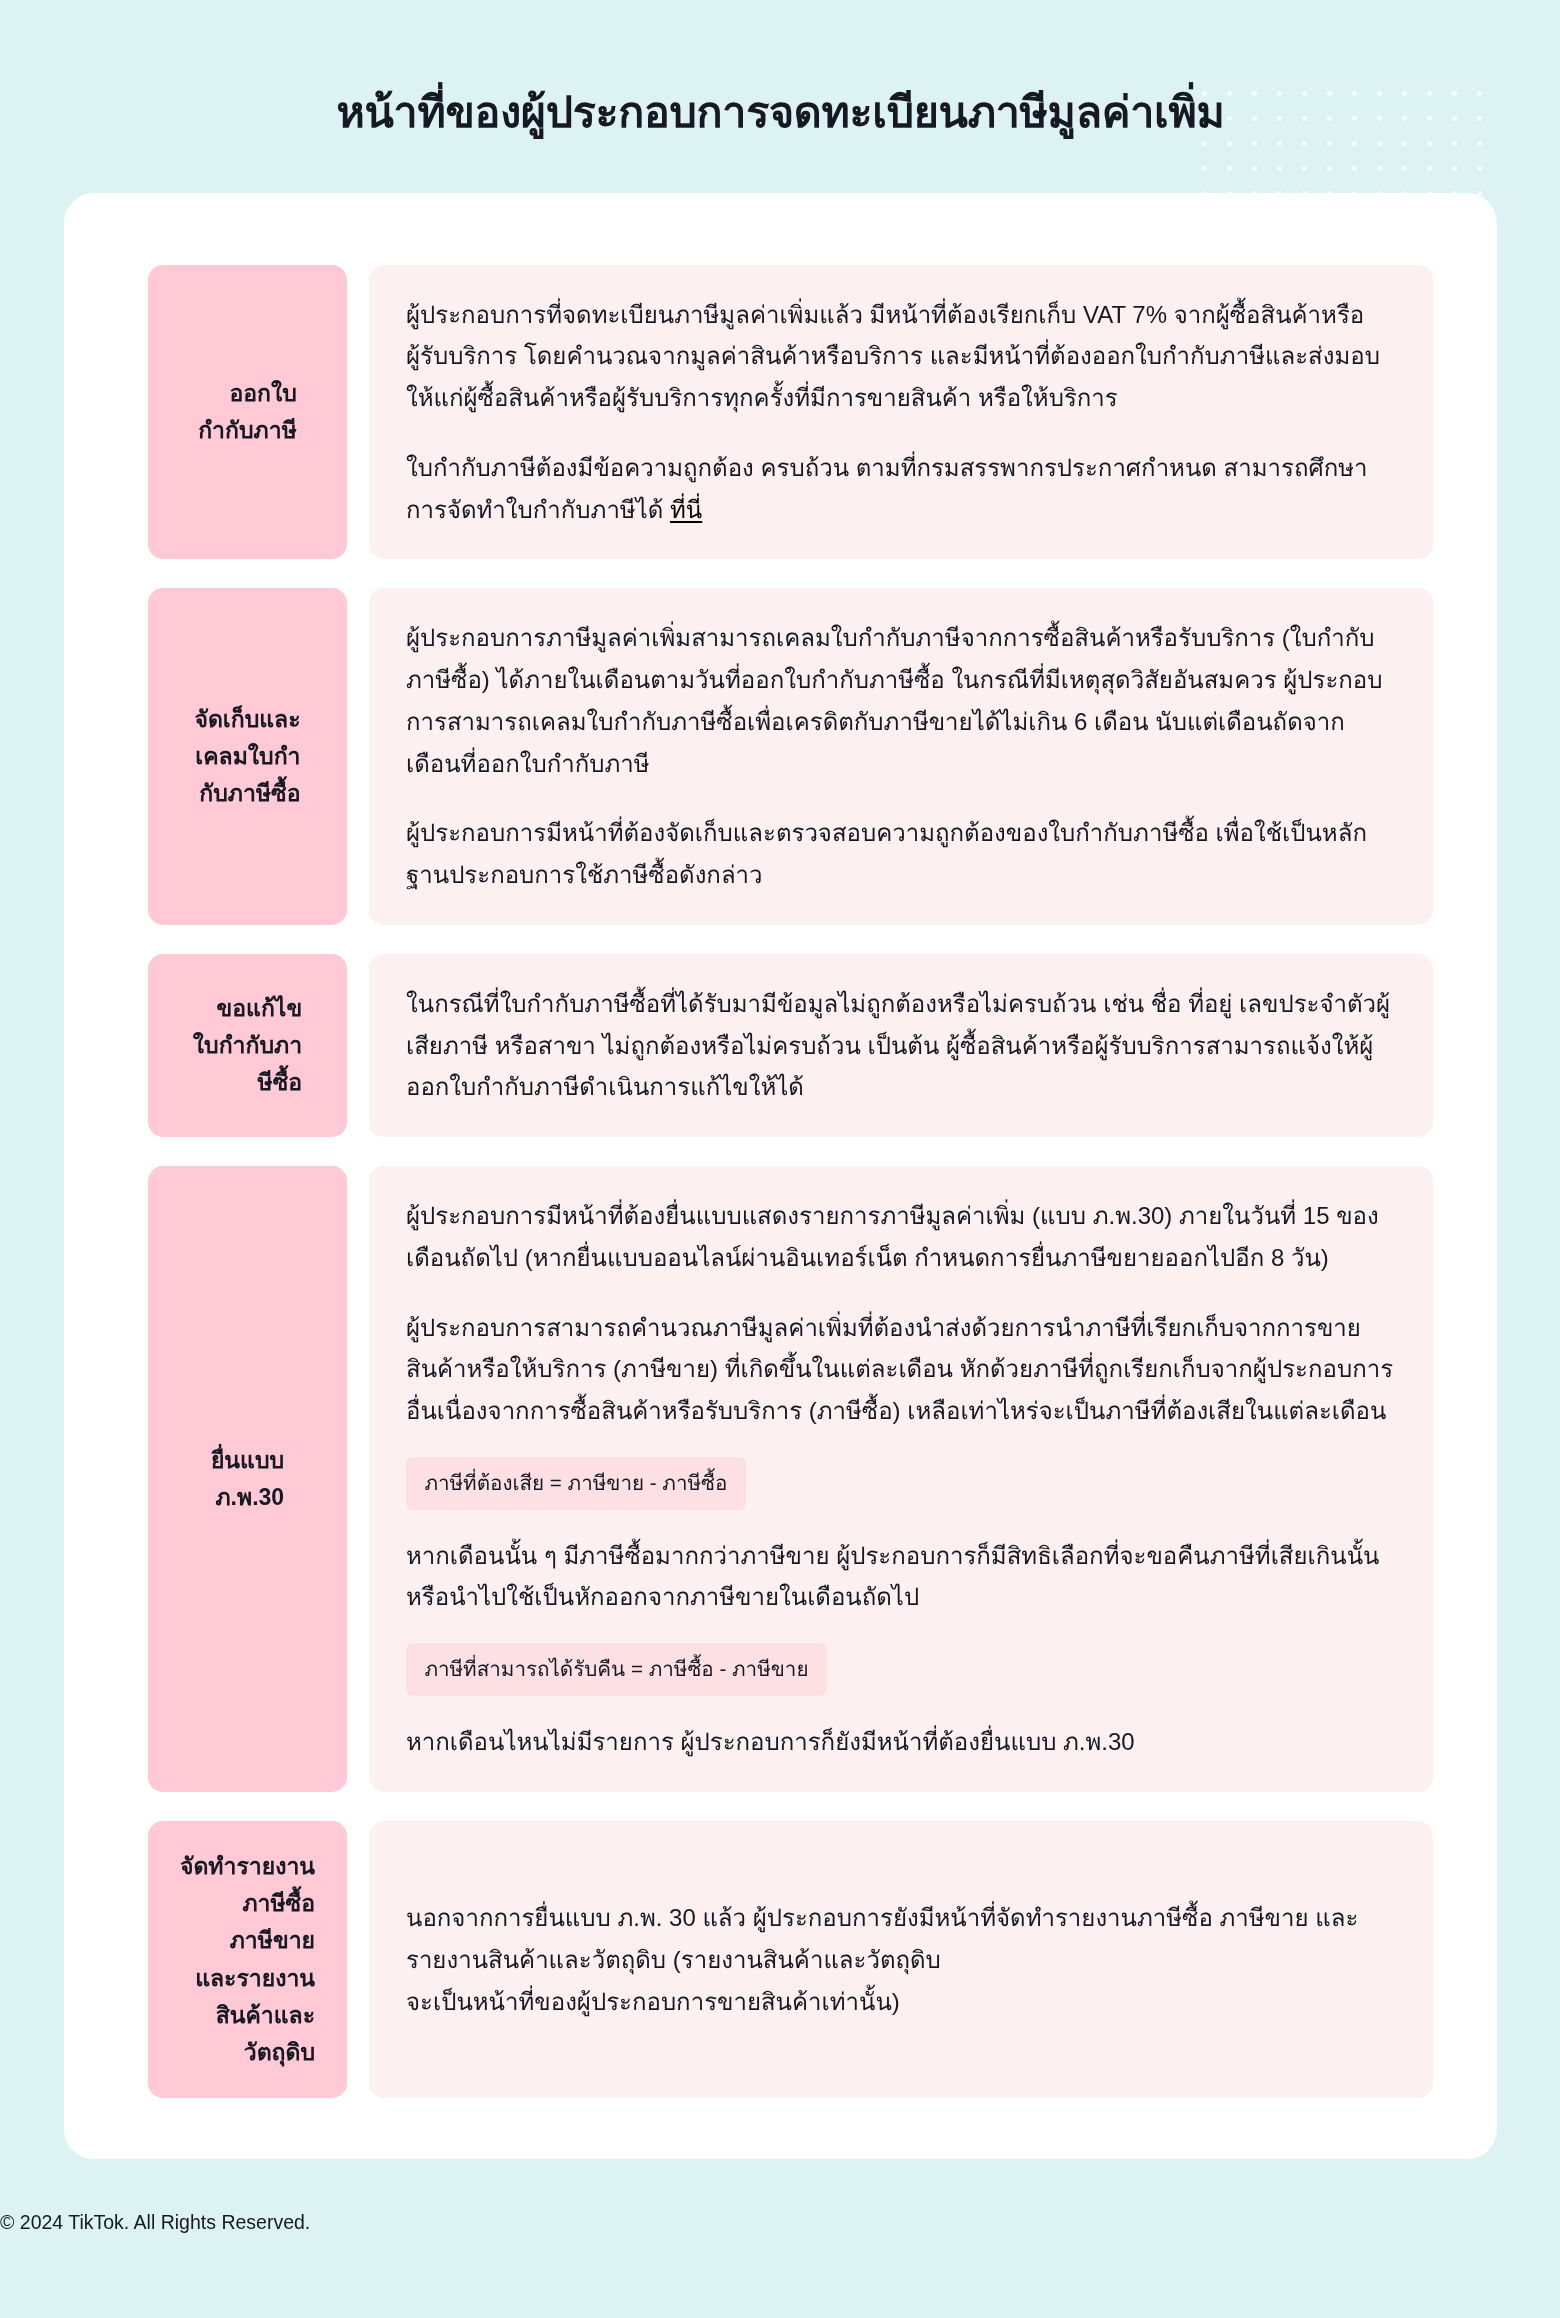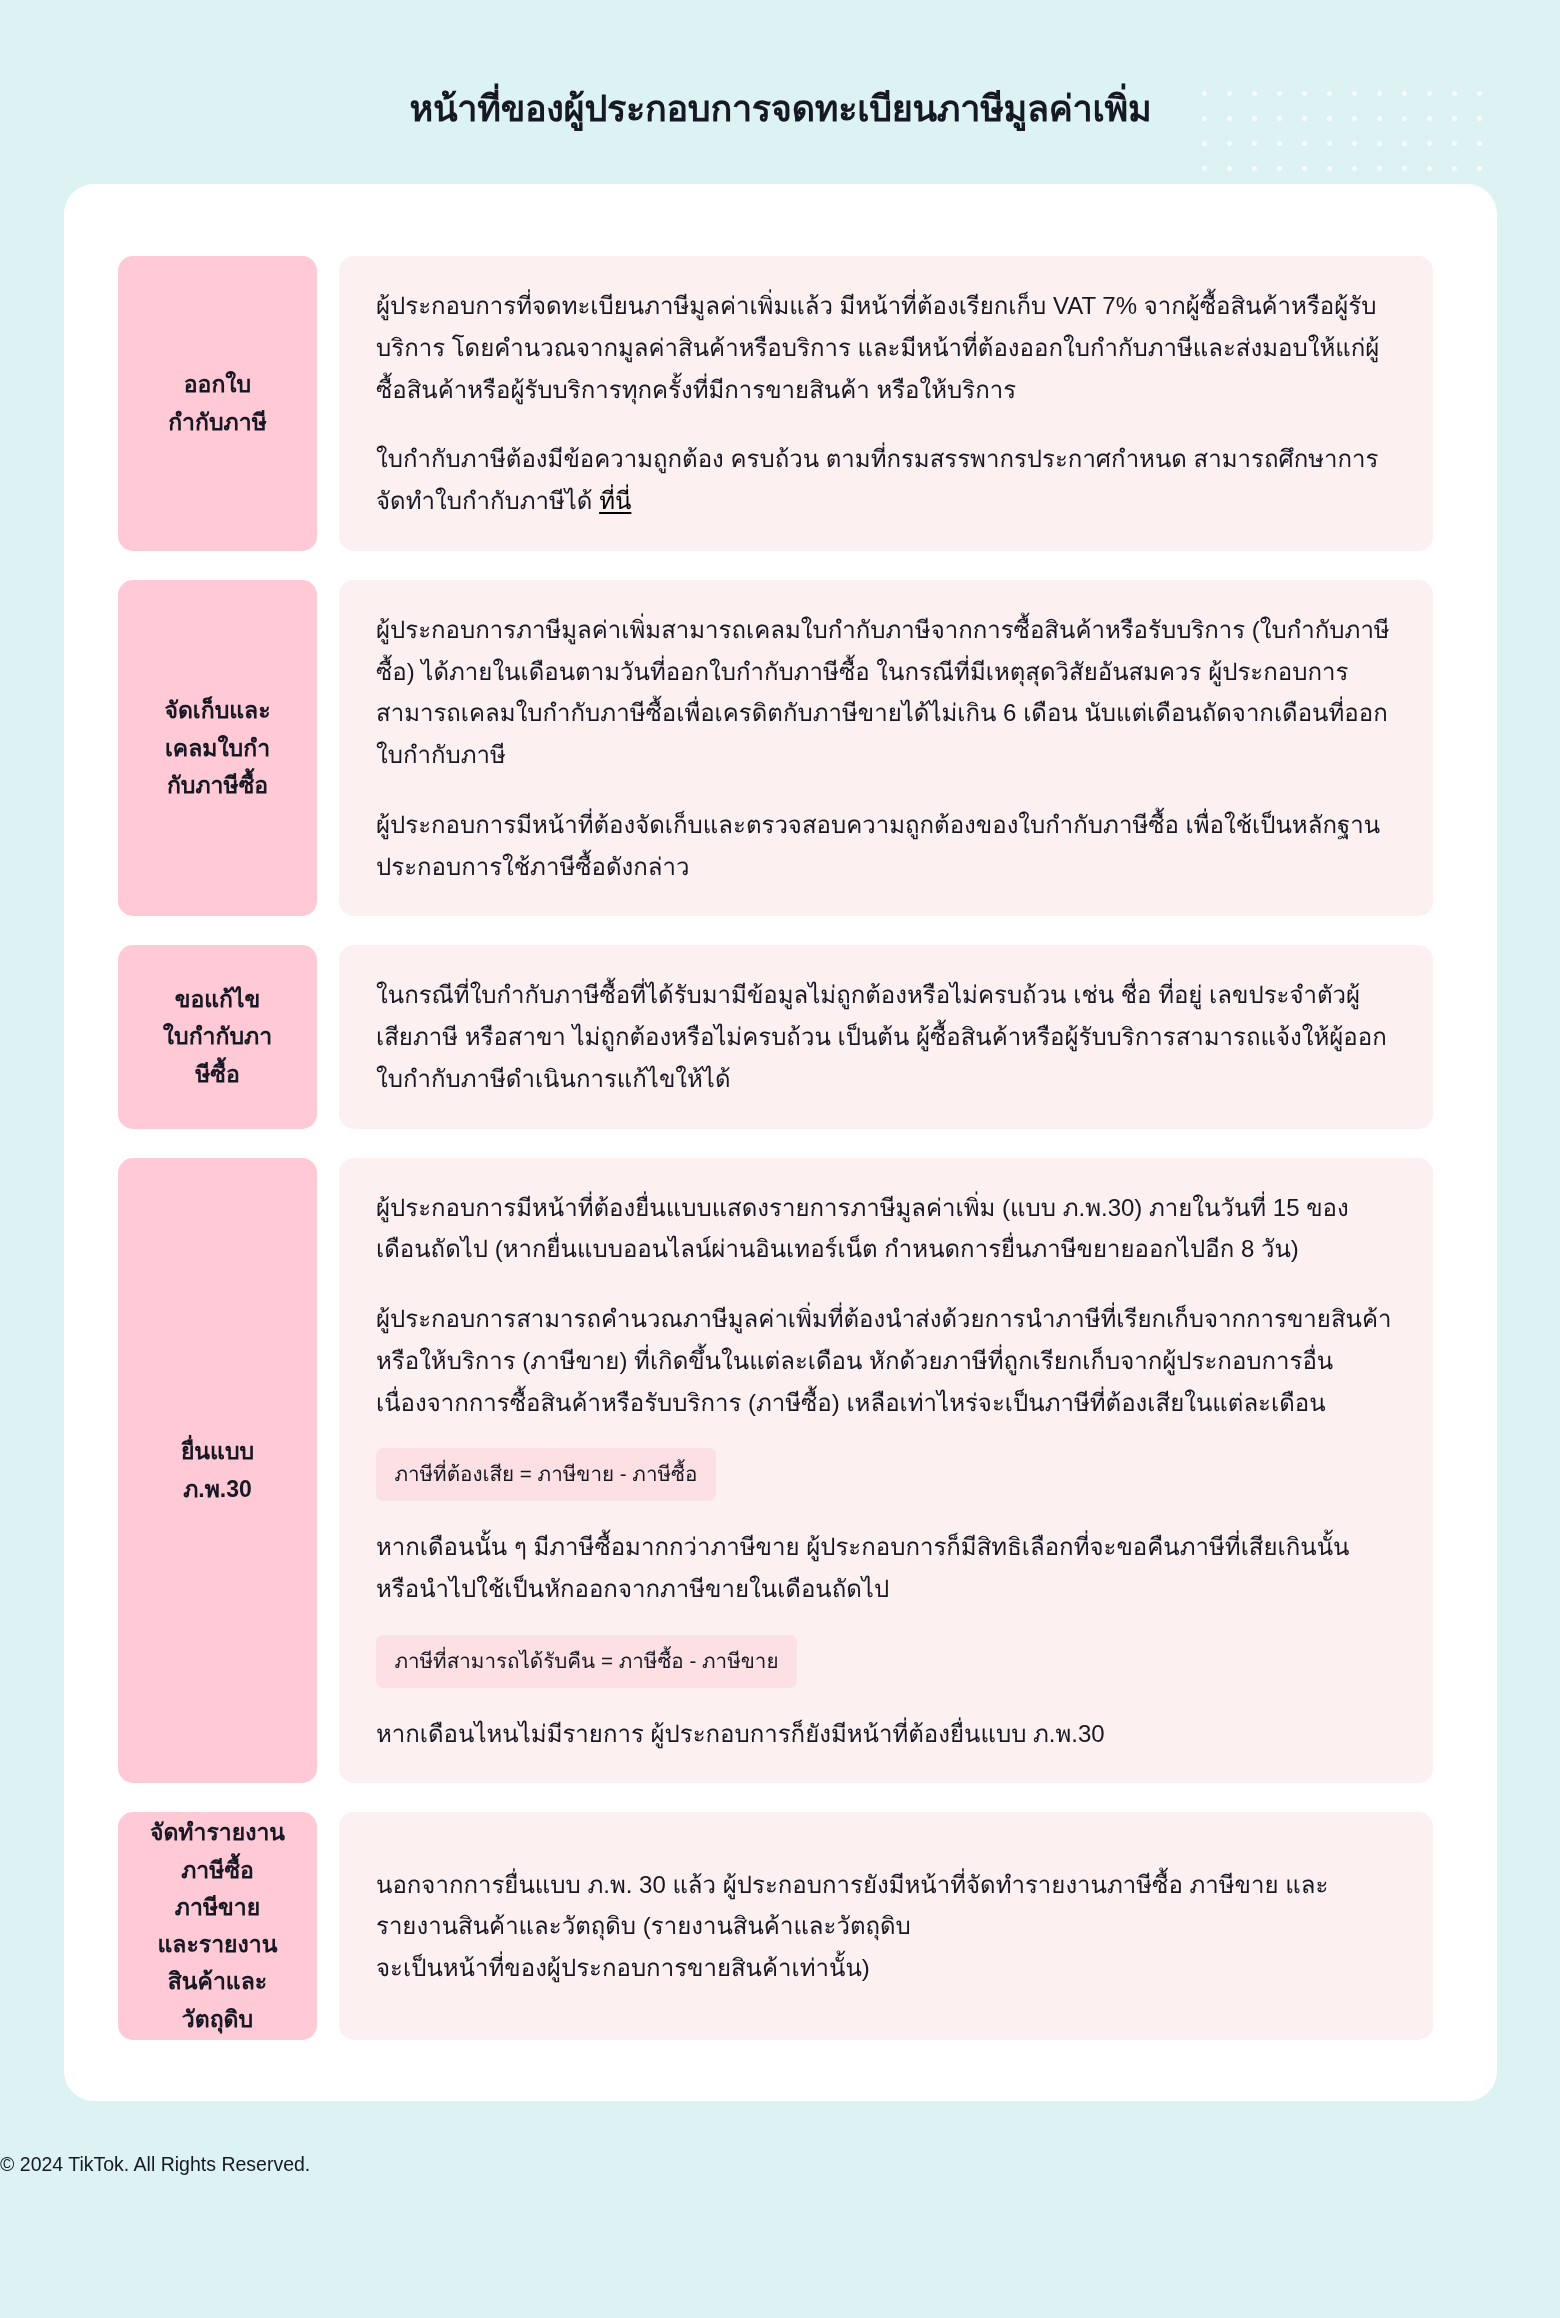--- a/index.html
+++ b/index.html
@@ -25,21 +25,21 @@
     right: 65px;
     width: 304px;
     height: 184px;
     background-image: radial-gradient(circle, rgba(255,255,255,0.75) 2.2px, transparent 2.7px);
     background-size: 25px 25px;
     pointer-events: none;
   }
 
   .page-title {
     text-align: center;
-    font-size: 36px;
+    font-size: 43px;
     font-weight: 700;
     letter-spacing: -0.3px;
     padding-top: 87px;
     line-height: 1.2;
     position: relative;
     z-index: 2;
   }
 
   .card {
     position: relative;
@@ -59,26 +59,27 @@
   }
   .row:last-child { margin-bottom: 0; }
 
   .row-label {
     flex: 0 0 199px;
     background: #ffc9d6;
     border-radius: 15px;
     display: flex;
     align-items: center;
     justify-content: center;
-    text-align: center;
+    text-align: right;
     font-size: 23px;
     font-weight: 700;
     line-height: 1.62;
-    padding: 2px 12px;
+    padding: 27px 12px;
     color: #161823;
+    margin-left: 30px;
   }
 
   .row-body {
     flex: 1 1 auto;
     background: #fdf0f1;
     border-radius: 15px;
     padding: 29px 37px;
     display: flex;
     flex-direction: column;
     justify-content: center;

